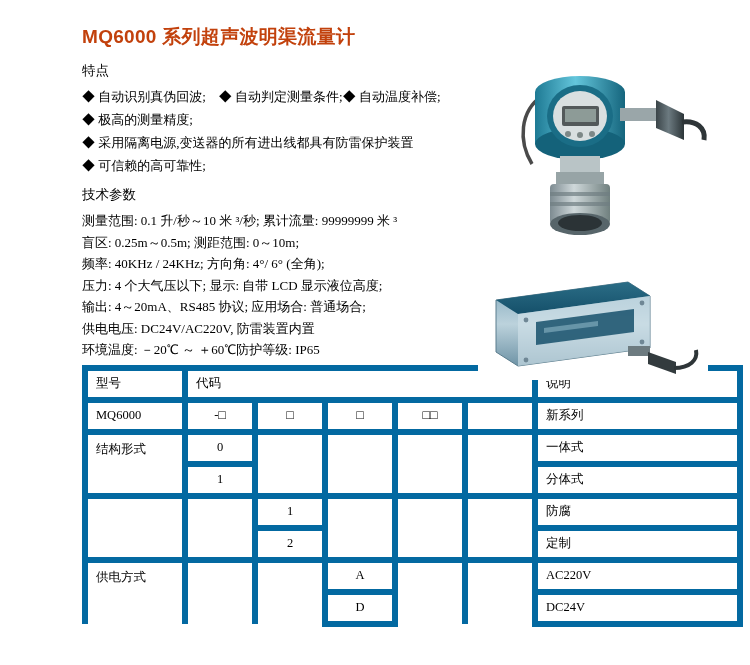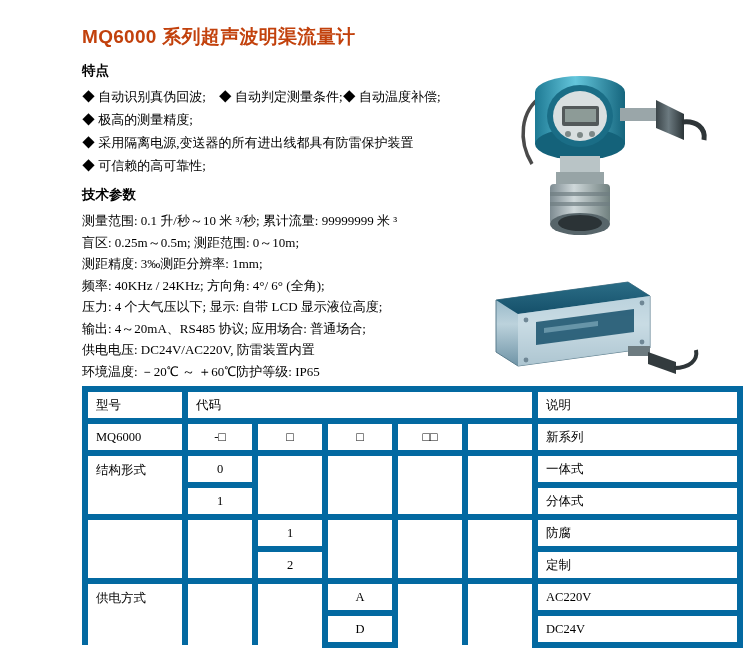--- a/index.html
+++ b/index.html
@@ -25,21 +25,21 @@
   .doc-title {
     color: #c2410c;
     font-family: "Liberation Sans", sans-serif;
     font-weight: bold;
     font-size: 19px;
     letter-spacing: 0.3px;
     margin: 6px 0 12px 0;
   }
   .section-head {
     font-family: "Liberation Sans", sans-serif;
-    font-weight: bold;
+    font-weight: normal;
     font-size: 13.5px;
     margin: 10px 0 6px 0;
   }
   .feat-line {
     font-size: 13px;
     line-height: 21px;
     margin: 0 0 2px 0;
     white-space: pre;
   }
   .spec-line {
@@ -111,21 +111,20 @@
       <p class="feat-line">◆ 自动识别真伪回波;    ◆ 自动判定测量条件;◆ 自动温度补偿;</p>
       <p class="feat-line">◆ 极高的测量精度;</p>
       <p class="feat-line">◆ 采用隔离电源,变送器的所有进出线都具有防雷保护装置</p>
       <p class="feat-line">◆ 可信赖的高可靠性;</p>
     </div>
 
     <div class="section-head">技术参数</div>
     <div class="specs">
       <p class="spec-line">测量范围: 0.1 升/秒～10 米 ³/秒; 累计流量: 99999999 米 ³</p>
       <p class="spec-line">盲区: 0.25m～0.5m; 测距范围: 0～10m;</p>
-      <p class="spec-line">测距精度: 3‰测距分辨率: 1mm;</p>
       <p class="spec-line">频率: 40KHz / 24KHz; 方向角: 4°/ 6° (全角);</p>
       <p class="spec-line">压力: 4 个大气压以下; 显示: 自带 LCD 显示液位高度;</p>
       <p class="spec-line">输出: 4～20mA、RS485 协议; 应用场合: 普通场合;</p>
       <p class="spec-line">供电电压: DC24V/AC220V, 防雷装置内置</p>
       <p class="spec-line">环境温度: －20℃ ～ ＋60℃防护等级: IP65</p>
     </div>
 
   </div>
 
 

